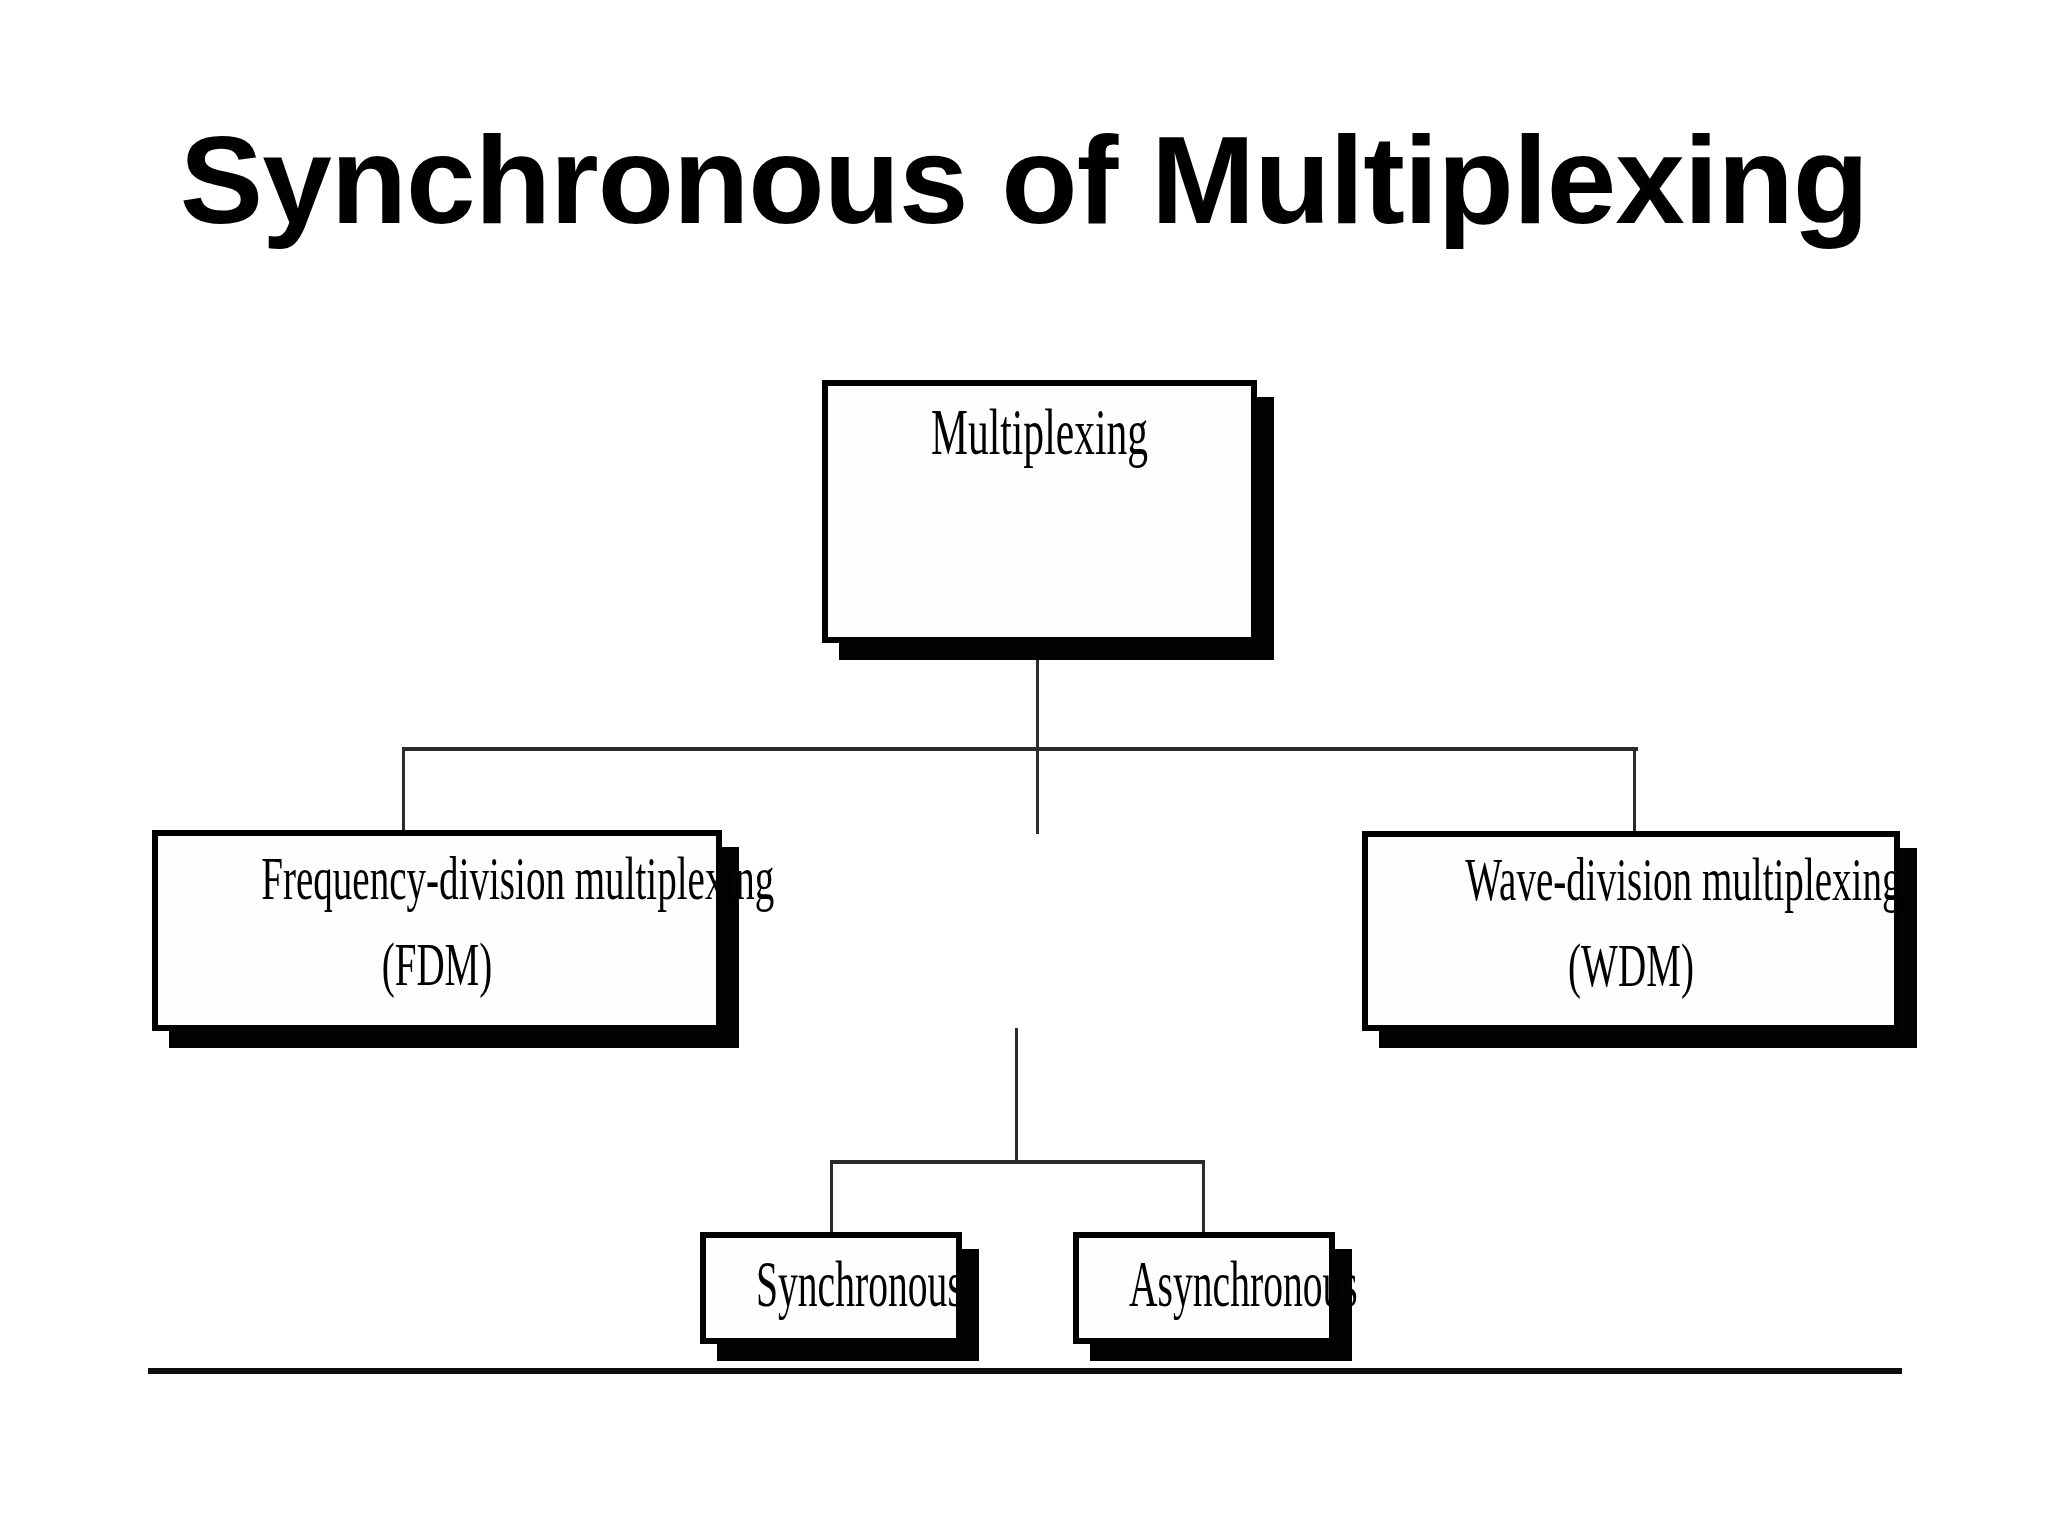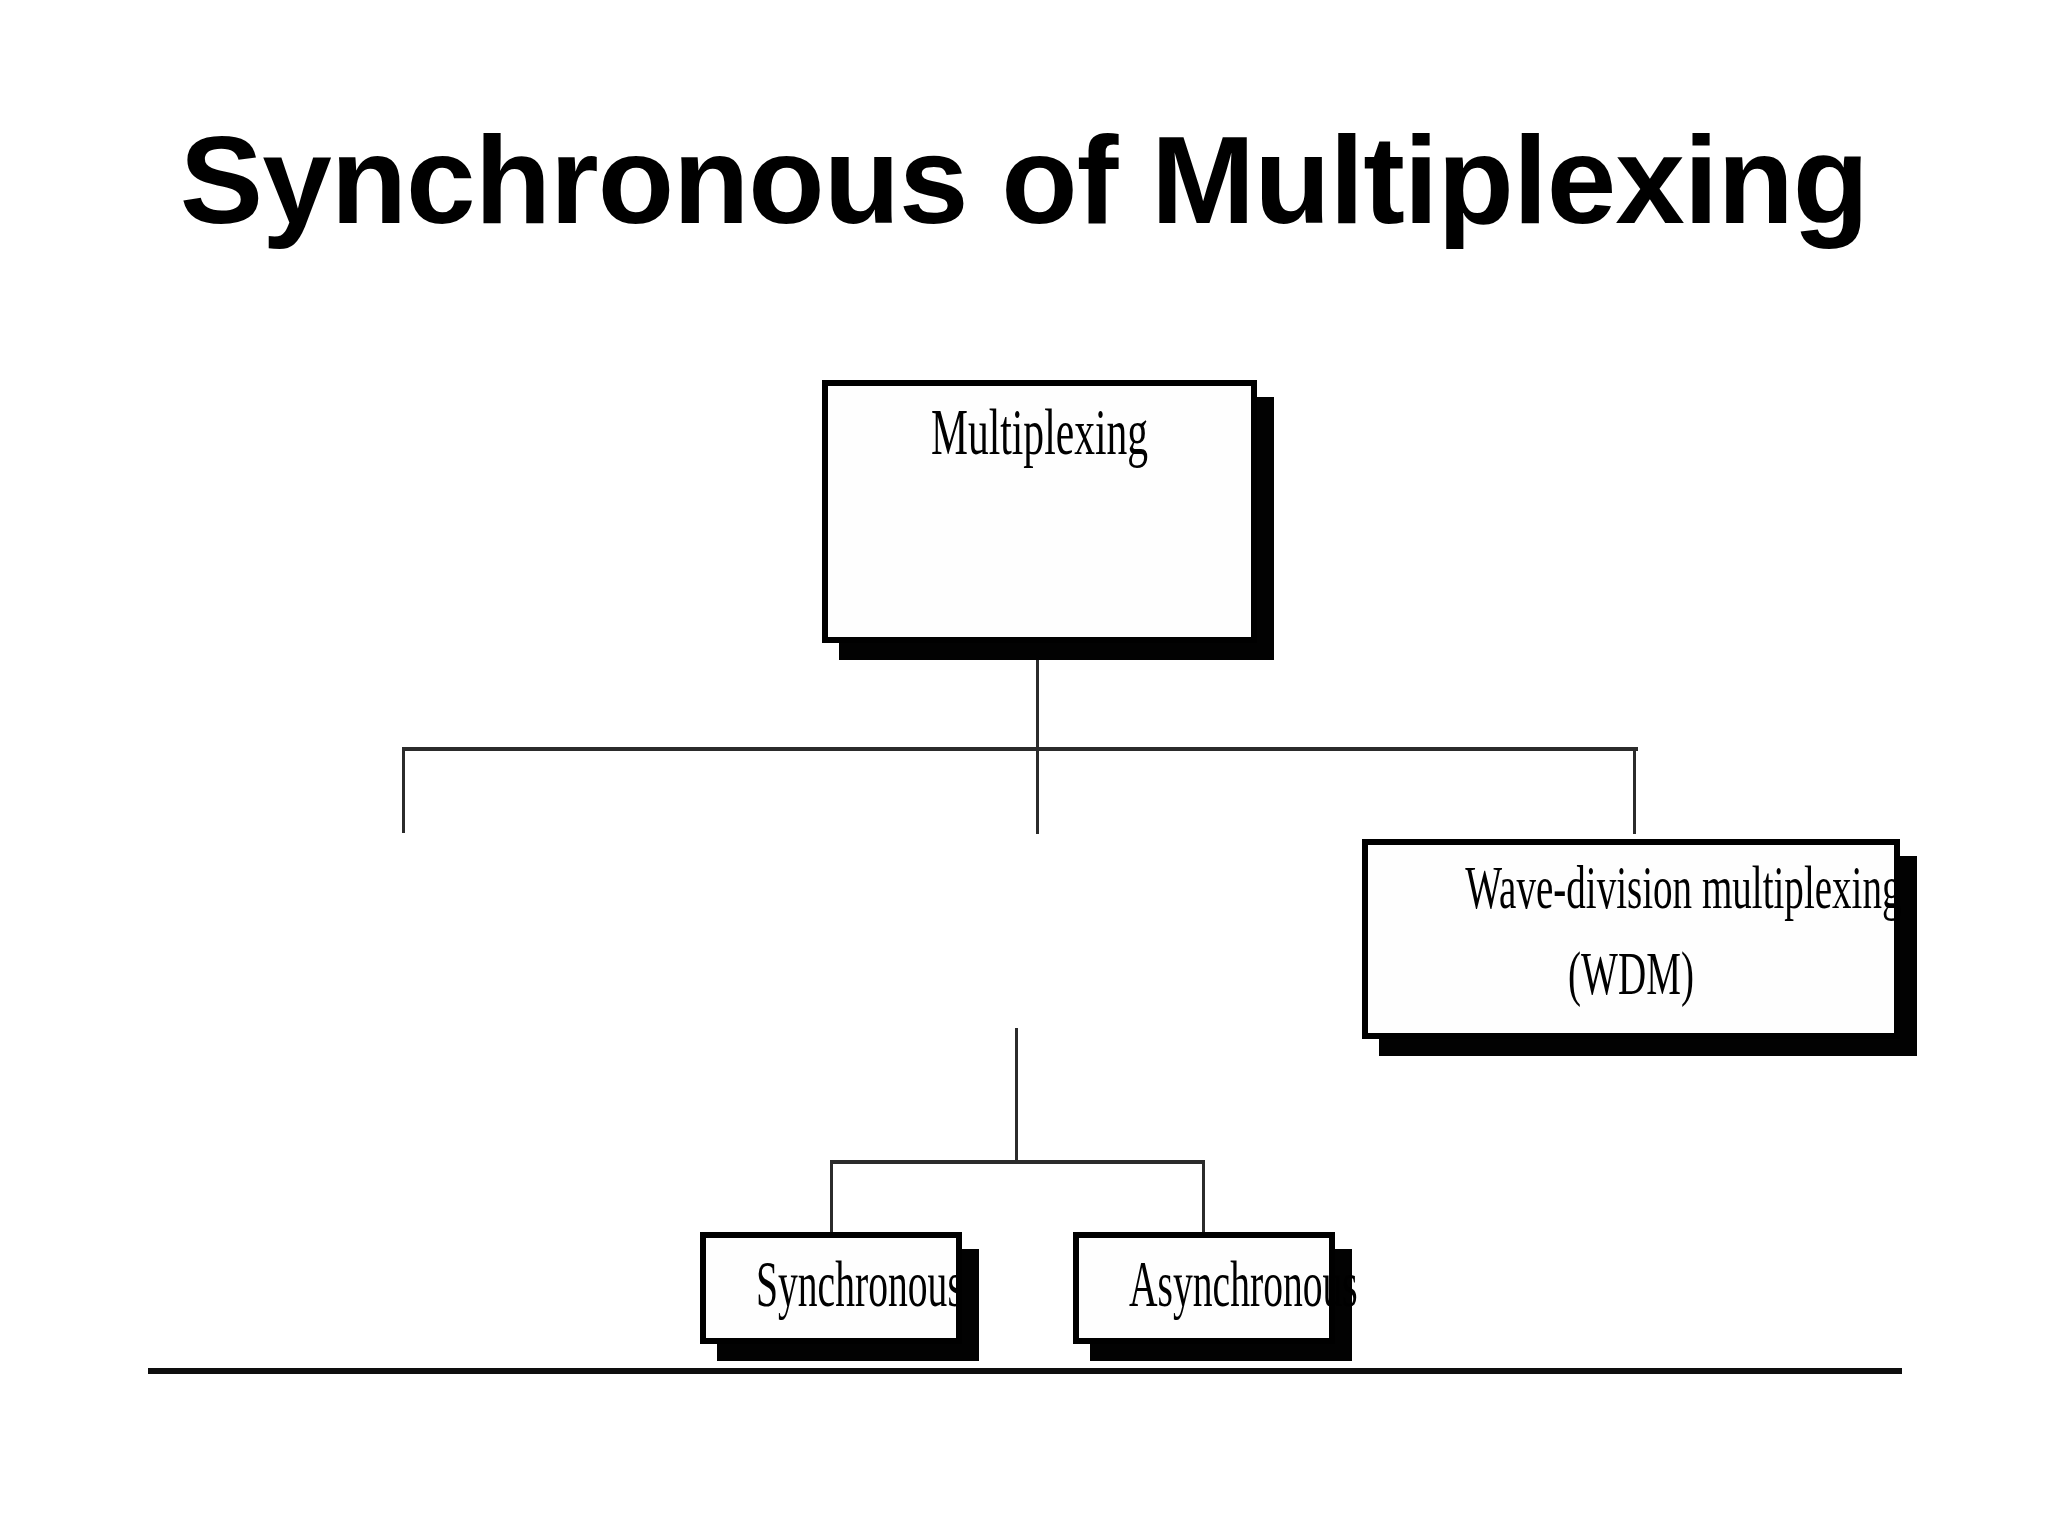--- a/index.html
+++ b/index.html
@@ -53,21 +53,21 @@
     white-space: nowrap;
     font-size: 62px;
     line-height: 1.38;
     transform: scaleX(0.63);
     transform-origin: center;
   }
   .node-root { left: 822px; top: 380px; width: 435px; height: 263px; }
   .node-root .line { font-size: 66px; }
   .node-fdm  { left: 152px;  top: 830px; width: 570px; height: 201px; }
   .node-tdm  { left: 770px;  top: 831px; width: 538px; height: 200px; }
-  .node-wdm  { left: 1362px; top: 831px; width: 538px; height: 200px; margin-top: 8px; }
+  .node-wdm  { left: 1362px; top: 831px; width: 538px; height: 200px; }
   .node-l2 { }
   .node-l2 .line { font-size: 66px; transform: scaleX(0.6); }
   .node-sync  { left: 700px;  top: 1232px; width: 262px; height: 112px; }
   .node-async { left: 1073px; top: 1232px; width: 262px; height: 112px; }
   .bottom-rule {
     position: absolute;
     left: 148px;
     top: 1368px;
     width: 1754px;
     height: 6px;
@@ -89,20 +89,24 @@
 
   <div class="connector v" style="left:1015px; top:1028px; height:135px;"></div>
   <div class="connector h" style="left:830px; top:1160px; width:375px;"></div>
   <div class="connector v" style="left:830px; top:1160px; height:75px;"></div>
   <div class="connector v" style="left:1202px; top:1160px; height:75px;"></div>
 
   <div class="node node-root">
     <span class="line">Multiplexing</span>
   </div>
 
+  <div class="node node-fdm">
+    <span class="line">Frequency-division multiplexing</span>
+    <span class="line">(FDM)</span>
+  </div>
 
 
   <div class="node node-wdm">
     <span class="line">Wave-division multiplexing</span>
     <span class="line">(WDM)</span>
   </div>
 
   <div class="node node-l2 node-sync">
     <span class="line">Synchronous</span>
   </div>

